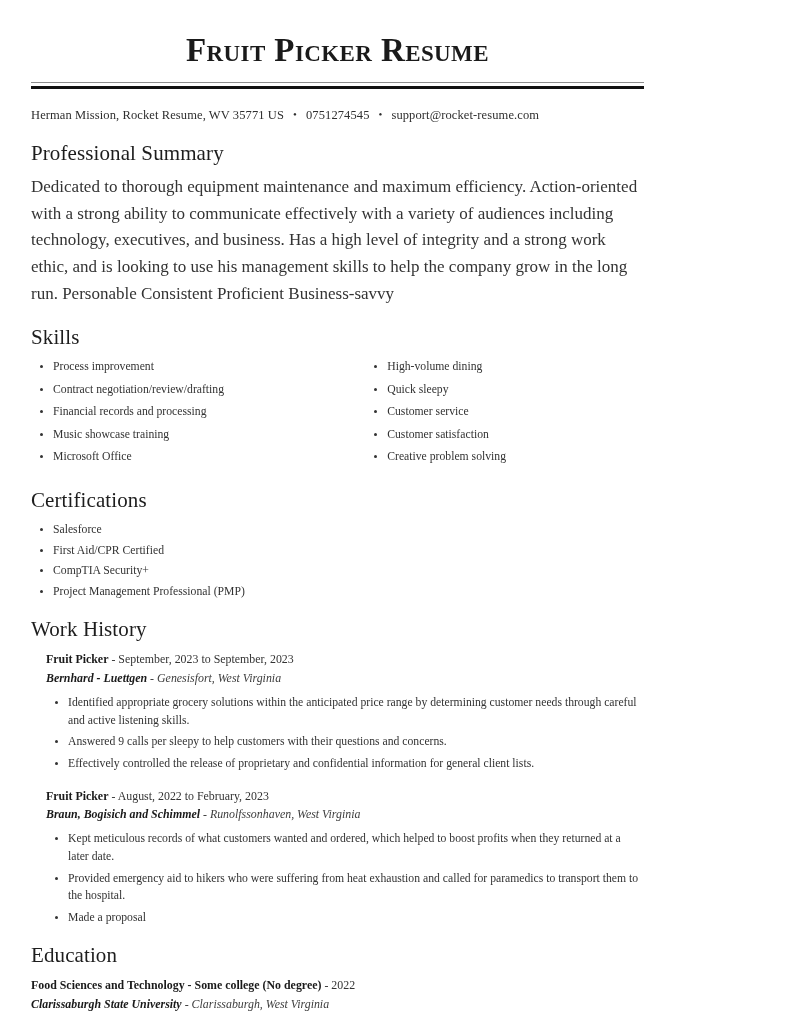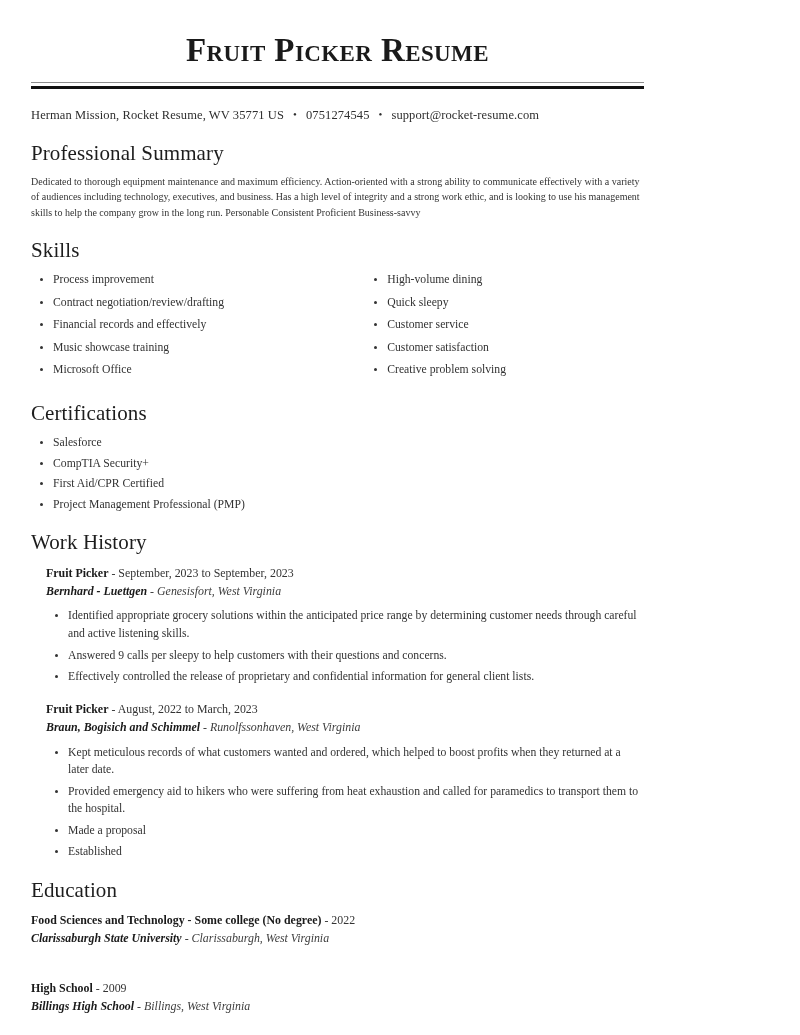--- a/index.html
+++ b/index.html
@@ -74,21 +74,21 @@
   }
   .section-title {
     font-size: 21px;
     font-weight: 400;
     color: #1d1d1d;
     margin: 4px 0 8px 0;
     line-height: 1.2;
     letter-spacing: 0.1px;
   }
   .summary-text {
-    font-size: 10px;
+    font-size: 17px;
     line-height: 1.58;
     color: #333333;
     margin: 0;
     text-align: left;
   }
 
   
   ul.bullets {
     margin: 0;
     padding: 0;
@@ -201,43 +201,43 @@
     <p class="summary-text">Dedicated to thorough equipment maintenance and maximum efficiency. Action-oriented with a strong ability to communicate effectively with a variety of audiences including technology, executives, and business. Has a high level of integrity and a strong work ethic, and is looking to use his management skills to help the company grow in the long run. Personable Consistent Proficient Business-savvy</p>
   </div>
 
   <div class="section">
     <h2 class="section-title">Skills</h2>
     <div class="skills-columns">
       <div class="skills-col left">
         <ul class="bullets">
           <li>Process improvement</li>
           <li>Contract negotiation/review/drafting</li>
-          <li>Financial records and effectively</li>
+          <li>Financial records and processing</li>
           <li>Music showcase training</li>
           <li>Microsoft Office</li>
         </ul>
       </div>
       <div class="skills-col right">
         <ul class="bullets">
           <li>High-volume dining</li>
           <li>Quick sleepy</li>
           <li>Customer service</li>
           <li>Customer satisfaction</li>
           <li>Creative problem solving</li>
         </ul>
       </div>
     </div>
   </div>
 
   <div class="section">
     <h2 class="section-title">Certifications</h2>
     <ul class="bullets tight">
       <li>Salesforce</li>
+      <li>First Aid/CPR Certified</li>
       <li>CompTIA Security+</li>
-      <li>First Aid/CPR Certified</li>
       <li>Project Management Professional (PMP)</li>
     </ul>
   </div>
 
   <div class="section work-section">
     <h2 class="section-title">Work History</h2>
 
     <div class="entry">
       <div class="entry-line1">
         <span class="entry-role">Fruit Picker</span>
@@ -253,32 +253,31 @@
         <li>Identified appropriate grocery solutions within the anticipated price range by determining customer needs through careful and active listening skills.</li>
         <li>Answered 9 calls per sleepy to help customers with their questions and concerns.</li>
         <li>Effectively controlled the release of proprietary and confidential information for general client lists.</li>
       </ul>
     </div>
 
     <div class="entry">
       <div class="entry-line1">
         <span class="entry-role">Fruit Picker</span>
         <span class="entry-dash">-</span>
-        <span class="entry-dates">August, 2022 to March, 2023</span>
+        <span class="entry-dates">August, 2022 to February, 2023</span>
       </div>
       <div class="entry-line2">
         <span class="entry-company">Braun, Bogisich and Schimmel</span>
         <span class="entry-dash">-</span>
         <span class="entry-location">Runolfssonhaven, West Virginia</span>
       </div>
       <ul class="bullets">
         <li>Kept meticulous records of what customers wanted and ordered, which helped to boost profits when they returned at a later date.</li>
         <li>Provided emergency aid to hikers who were suffering from heat exhaustion and called for paramedics to transport them to the hospital.</li>
         <li>Made a proposal</li>
-        <li>Established</li>
       </ul>
     </div>
   </div>
 
   <div class="section">
     <h2 class="section-title">Education</h2>
 
     <div class="edu-entry">
       <div class="entry-line1">
         <span class="entry-role">Food Sciences and Technology - Some college (No degree)</span>

